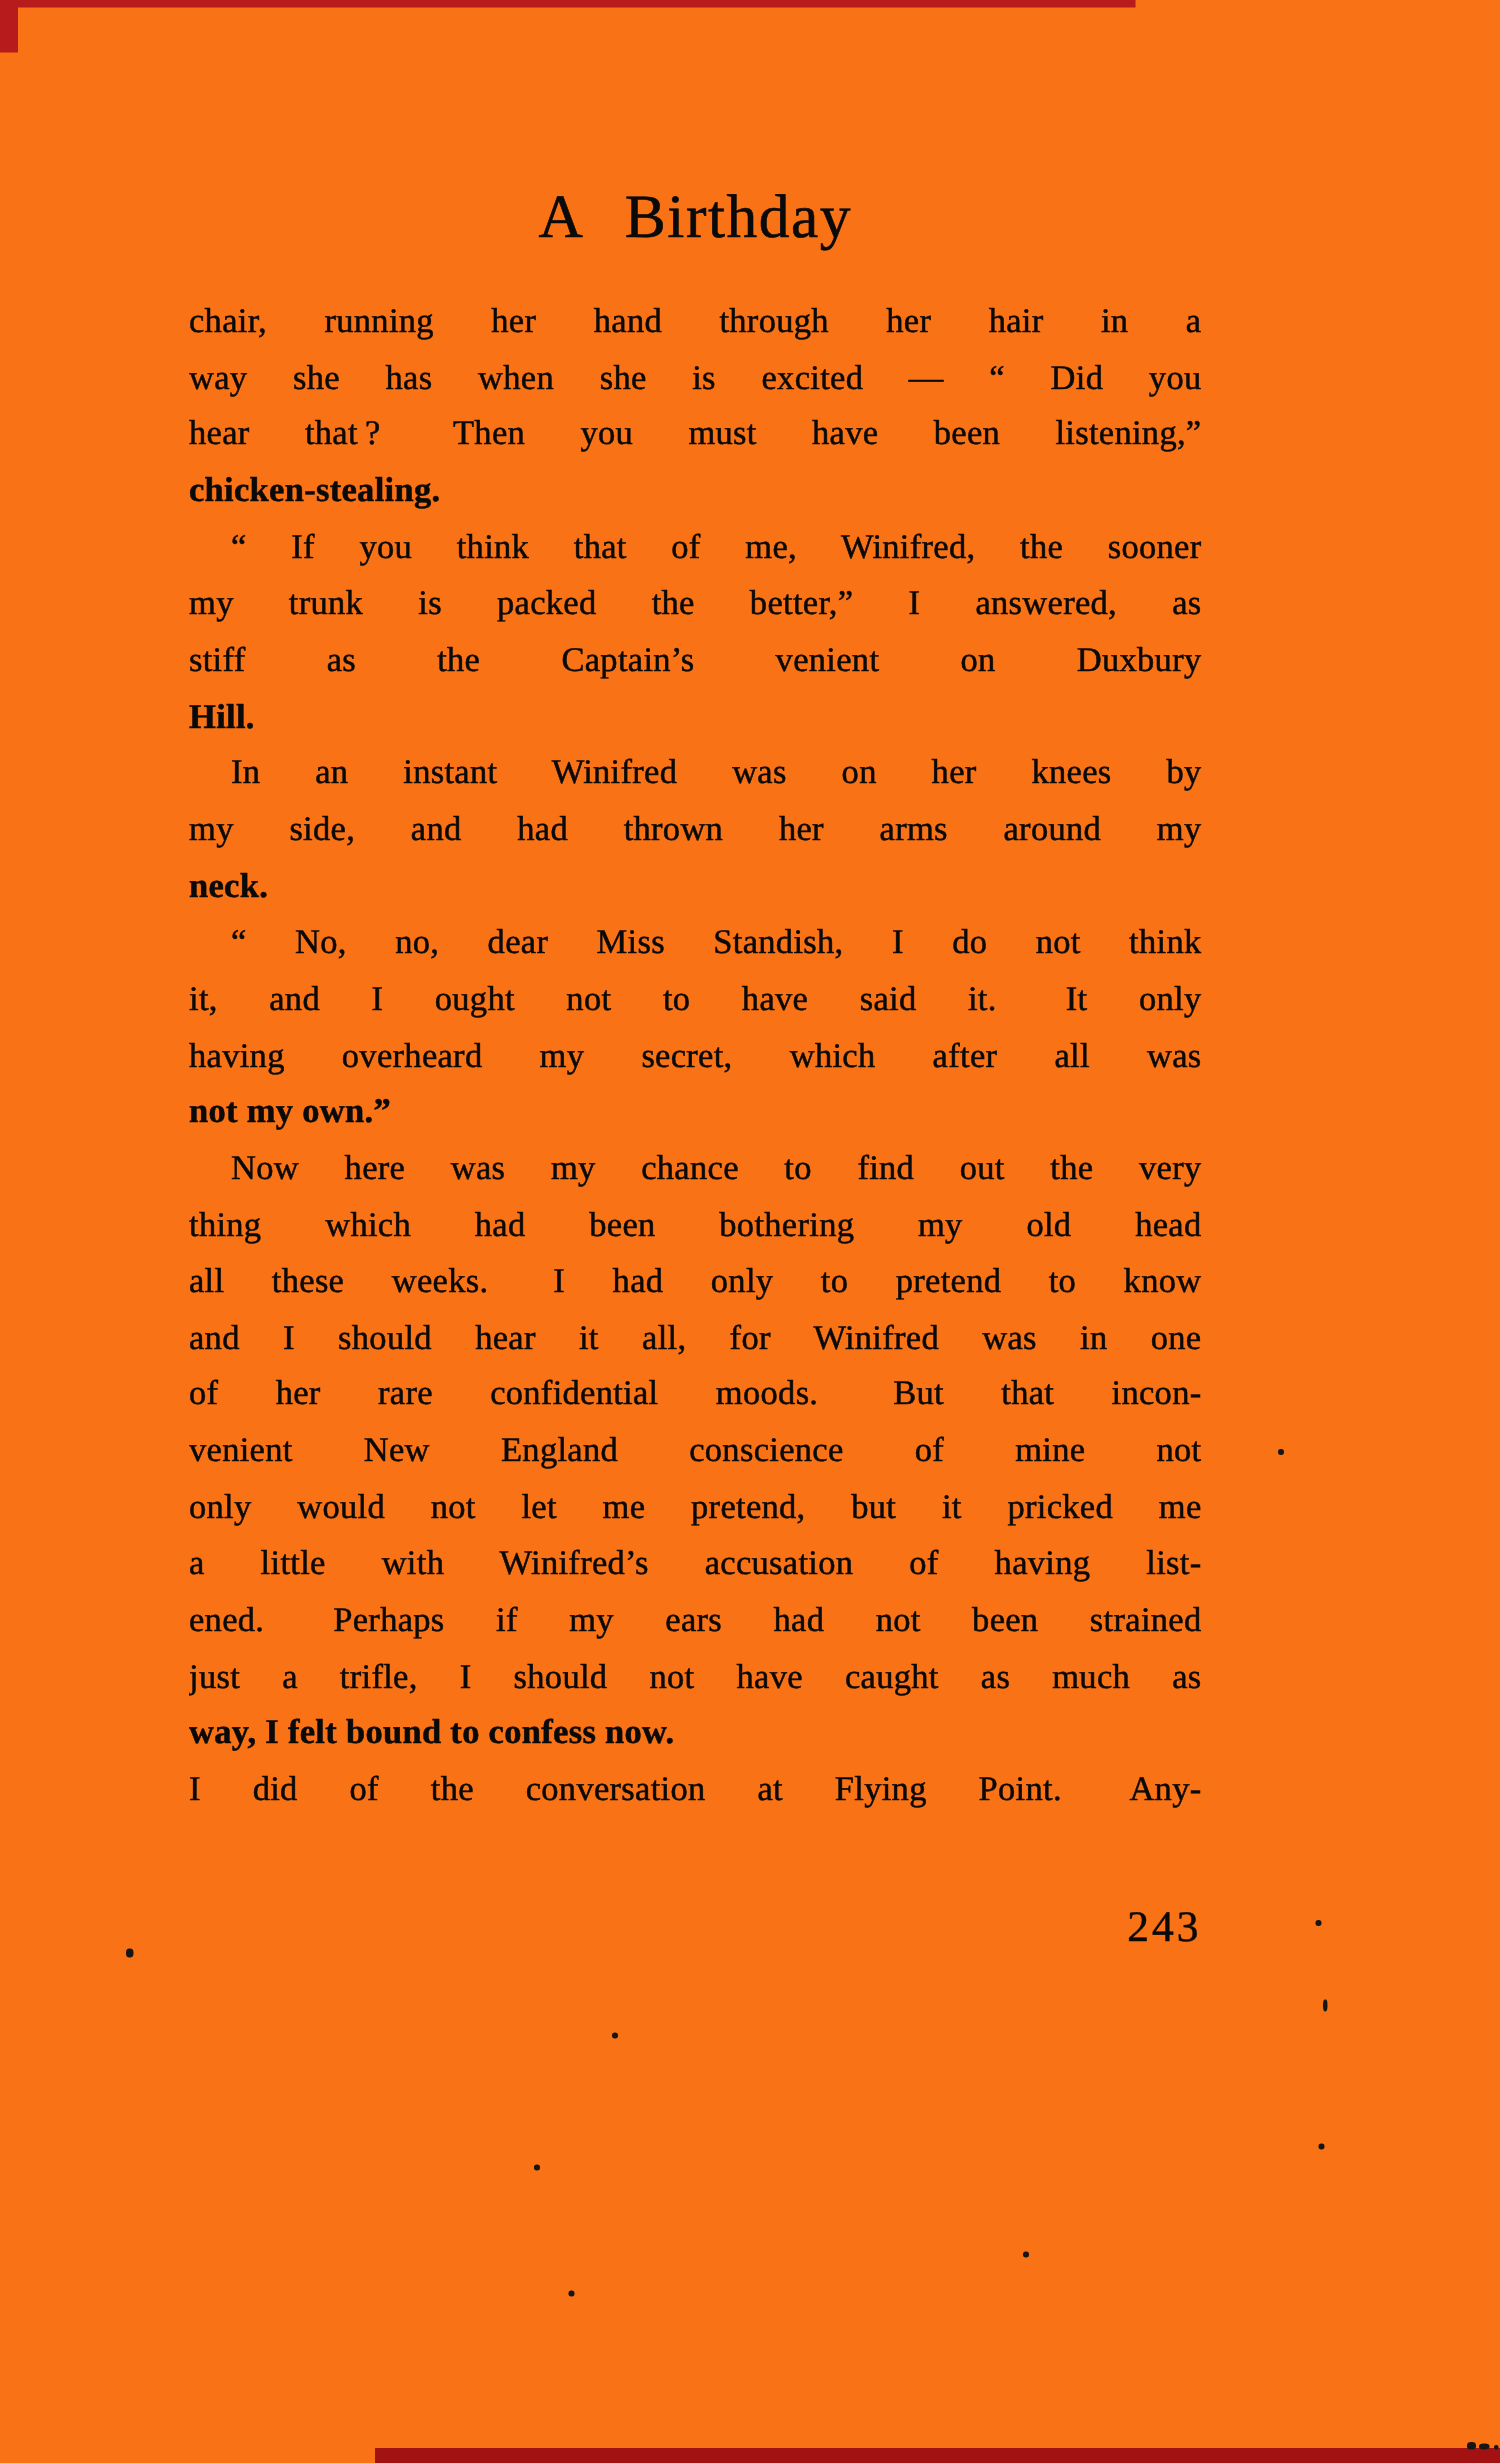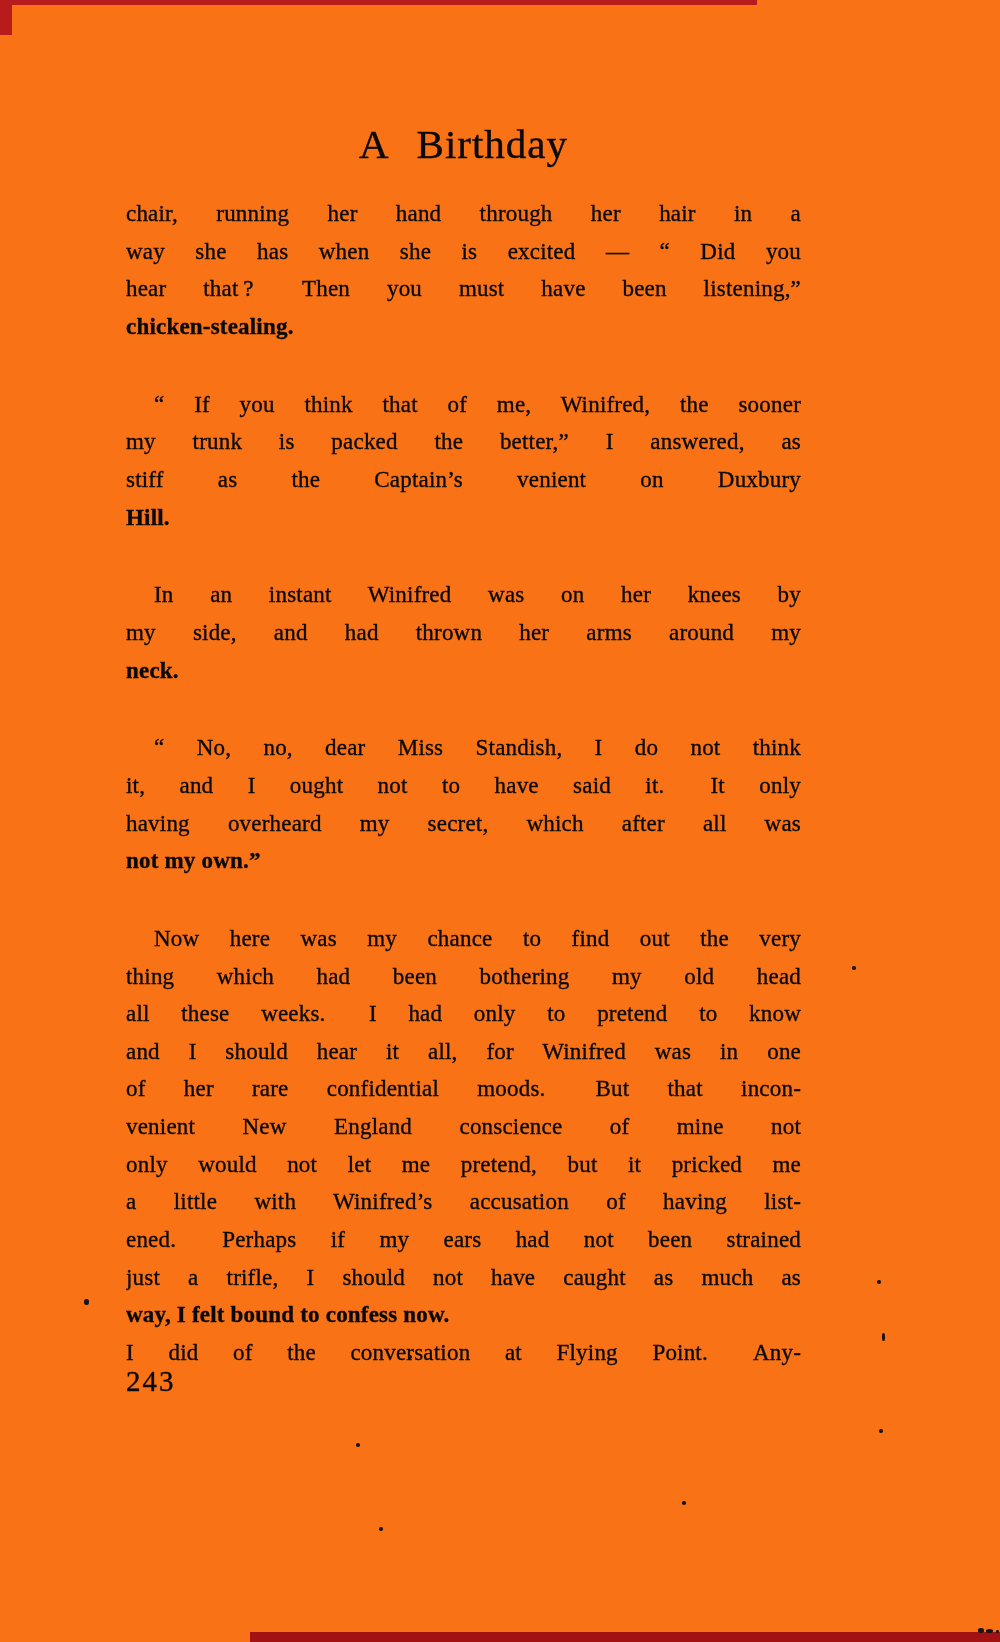--- a/index.html
+++ b/index.html
@@ -43,33 +43,33 @@
     text-align-last: justify;
     overflow: hidden;
     -webkit-text-stroke: 0.35px;
     letter-spacing: 0.2px;
   }
   .line::after {
     content: "";
     display: inline-block;
     width: 100%;
   }
-  .line.indent { text-indent: 28px; margin-top: 40px; }
+  .line.indent { text-indent: 28px; }
   .line.last {
     text-align: left;
     text-align-last: left;
     font-weight: bold;
   }
   .line.last::after { display: none; }
   .page-number {
     position: absolute;
-    top: 1364px;
+    top: 1268px;
     left: 126px;
     width: 675px;
-    text-align: left;
+    text-align: right;
     font-size: 29px;
     line-height: 34px;
     letter-spacing: 2px;
     font-family: Liberation Serif, serif;
     -webkit-text-stroke: 0.35px;
   }
   .red-mark { position: absolute; }
   .red-corner-bar {
     left: 0; top: 0;
     width: 12px; height: 35px;

